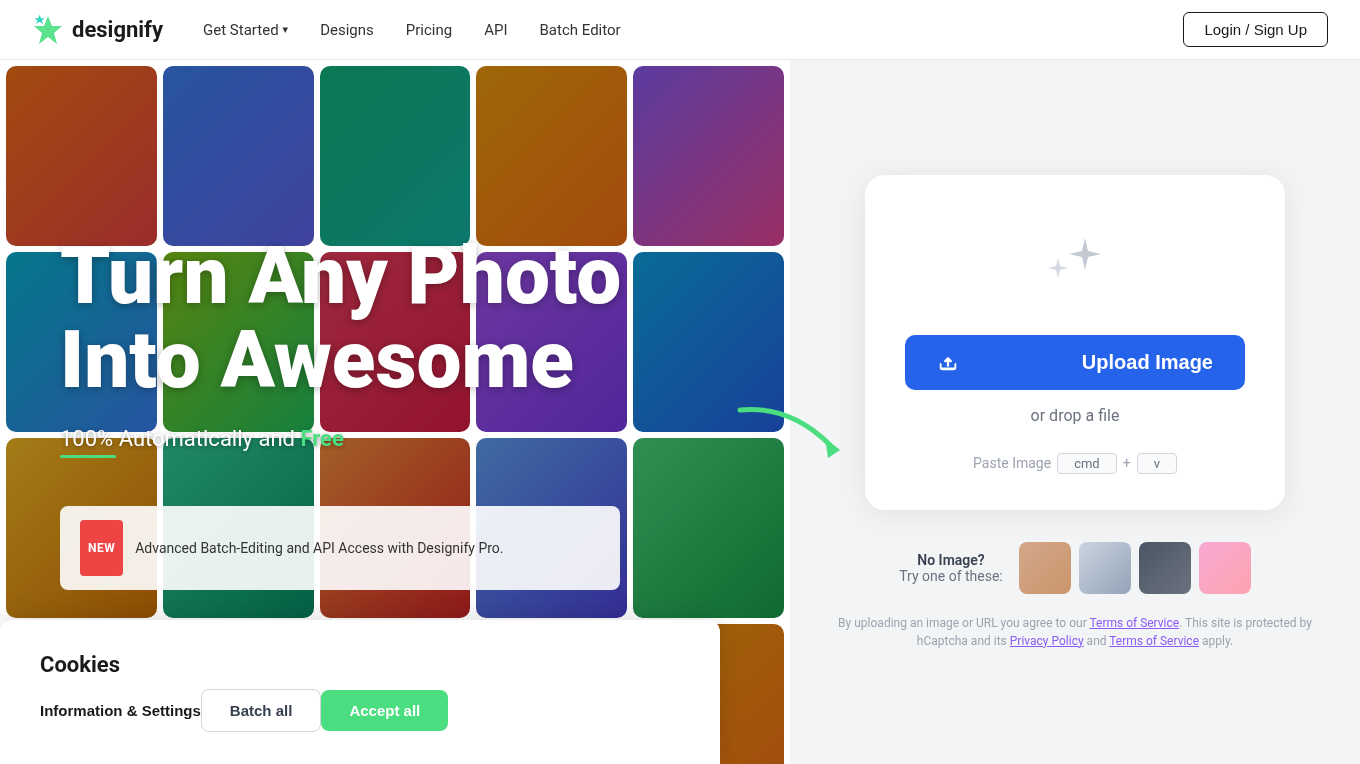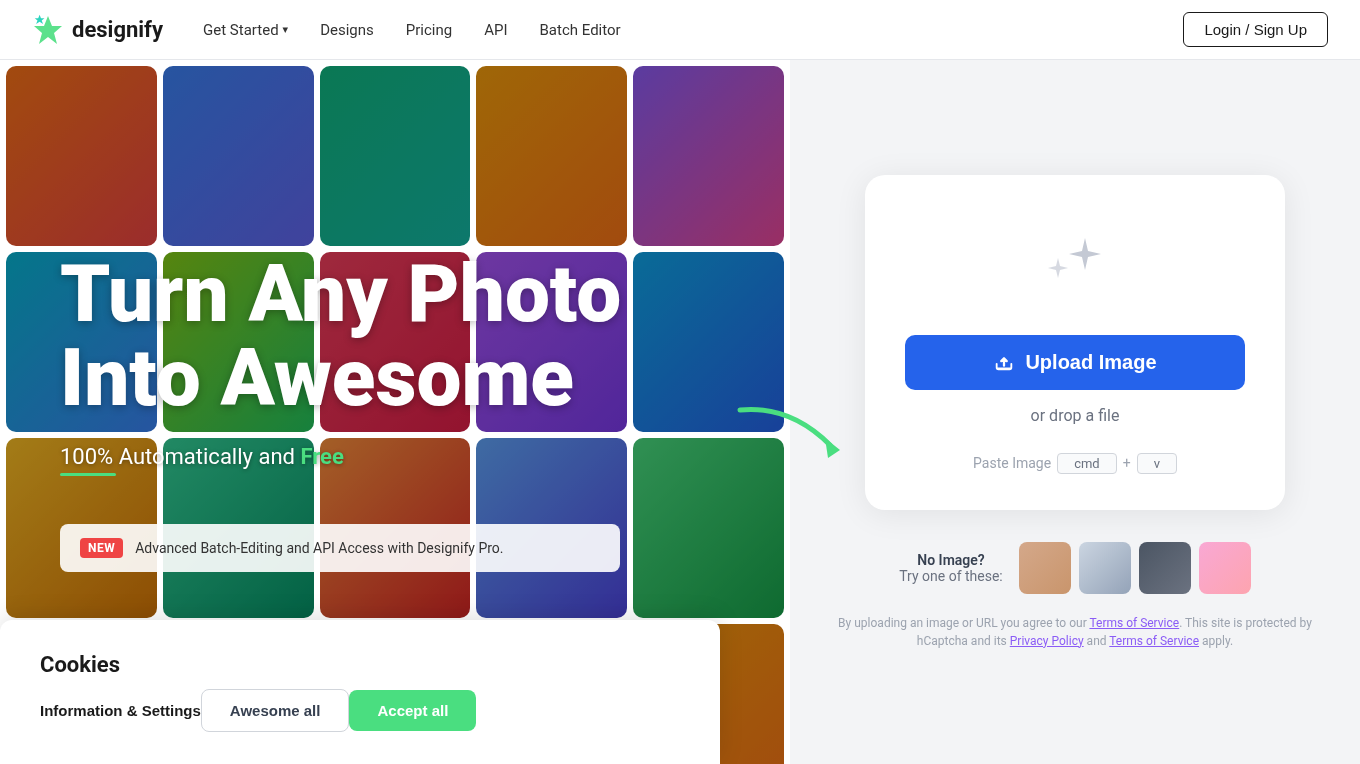--- a/index.html
+++ b/index.html
@@ -76,21 +76,21 @@
       width: 56px; height: 3px; background: #4ade80; border-radius: 2px; margin-top: 4px;
     }
     .hero-badge {
       margin-top: 48px;
       display: flex; align-items: center; gap: 12px;
       background: rgba(255,255,255,0.9); border-radius: 8px;
       padding: 14px 20px; max-width: 560px;
     }
     .badge-new {
       background: #ef4444; color: #fff; font-size: 12px; font-weight: 700;
-      padding: 3px 8px; border-radius: 4px; letter-spacing: 0.5px;
+      padding: 21px 8px; border-radius: 4px; letter-spacing: 0.5px;
     }
     .badge-text { font-size: 14px; color: #333; }
 
     
     .right-panel {
       position: absolute; top: 60px; right: 0; width: 570px; height: 704px;
       background: #f3f4f6;
       display: flex; flex-direction: column; align-items: center; justify-content: center;
       padding: 40px;
     }
@@ -105,21 +105,21 @@
       text-align: center;
     }
     .sparkles-icon {
       margin-bottom: 28px;
     }
     .upload-btn {
       background: #2563eb; color: #fff;
       border: none; border-radius: 10px;
       padding: 16px 32px; font-size: 20px; font-weight: 700;
       cursor: pointer; display: flex; align-items: center; gap: 10px;
-      width: 100%; justify-content: center;
+      width: 100%; justify-content: space-between;
       margin-bottom: 16px;
     }
     .drop-text { font-size: 16px; color: #6b7280; margin-bottom: 28px; }
     .paste-row {
       display: flex; align-items: center; gap: 6px;
       color: #9ca3af; font-size: 14px;
     }
     .kbd {
       border: 1px solid #d1d5db; border-radius: 4px;
       padding: 2px 16px; font-size: 13px; color: #6b7280;
@@ -302,16 +302,16 @@
 
   <p class="legal-text">
     By uploading an image or URL you agree to our <a>Terms of Service</a>. This site is protected by hCaptcha and its <a>Privacy Policy</a> and <a>Terms of Service</a> apply.
   </p>
 </div>
 
 <div class="cookie-banner">
   <h2 class="cookie-title">Cookies</h2>
   <div class="cookie-actions">
     <button class="info-btn">Information &amp; Settings</button>
-    <button class="reject-btn">Awesome all</button>
+    <button class="reject-btn">Batch all</button>
     <button class="accept-btn">Accept all</button>
   </div>
 </div>
 
 </body></html>

